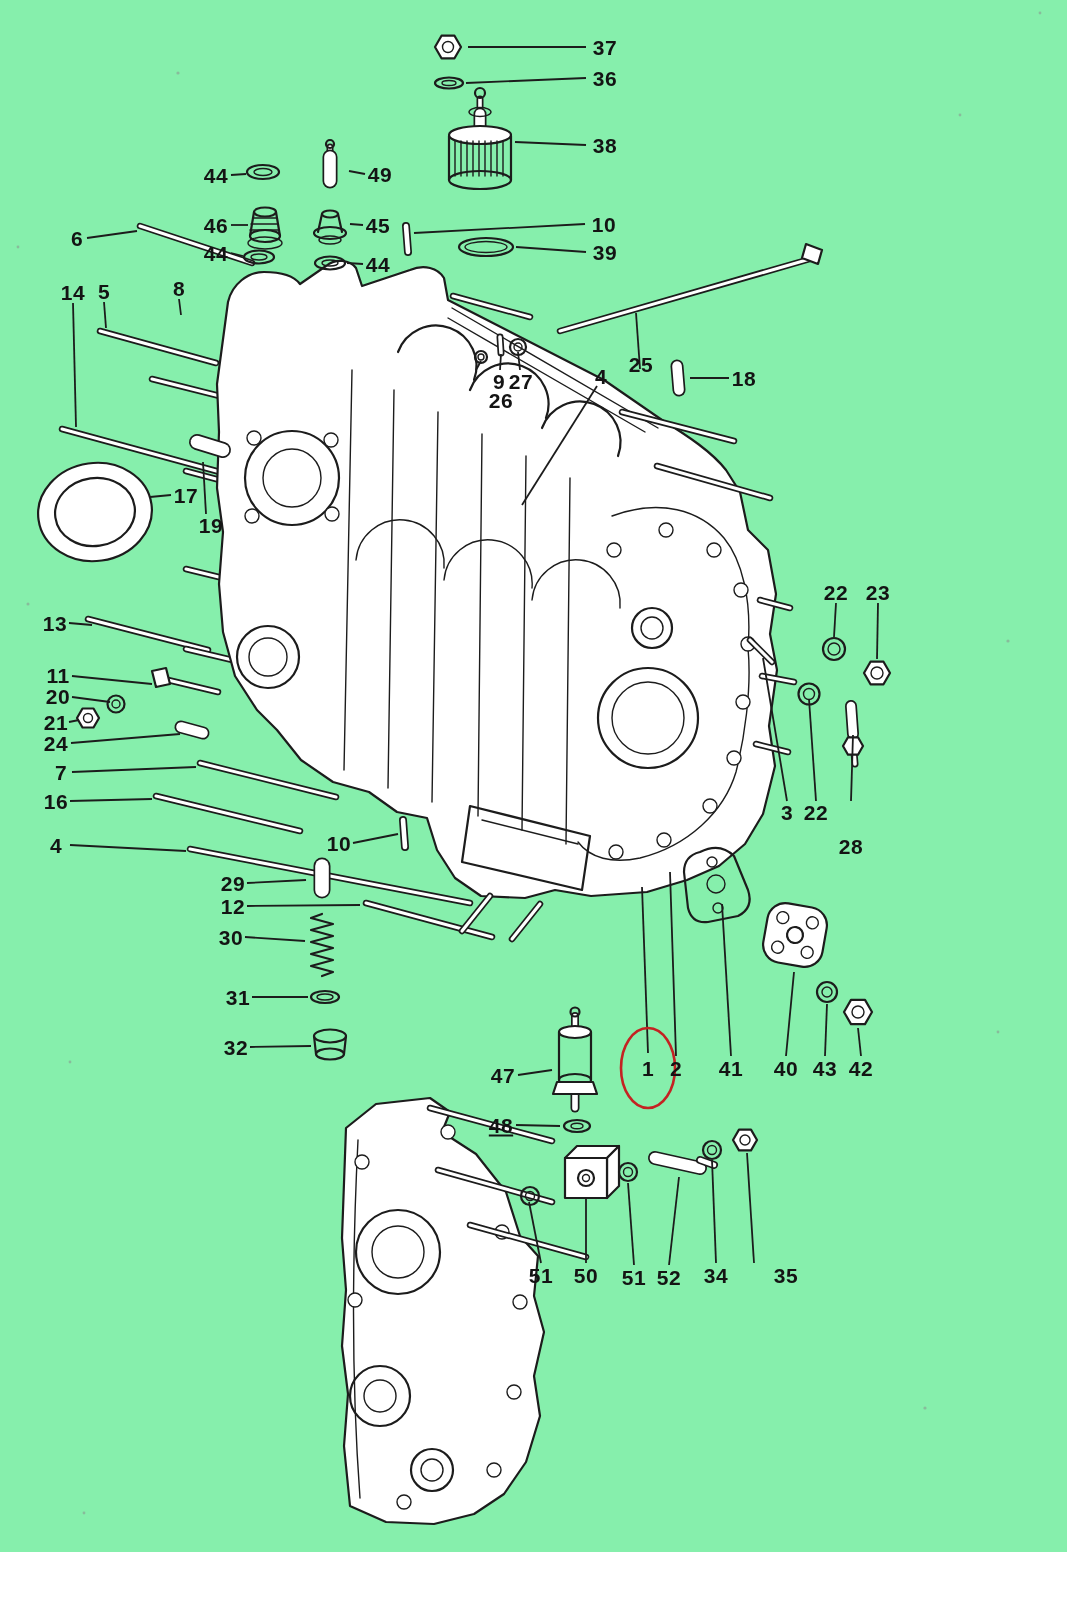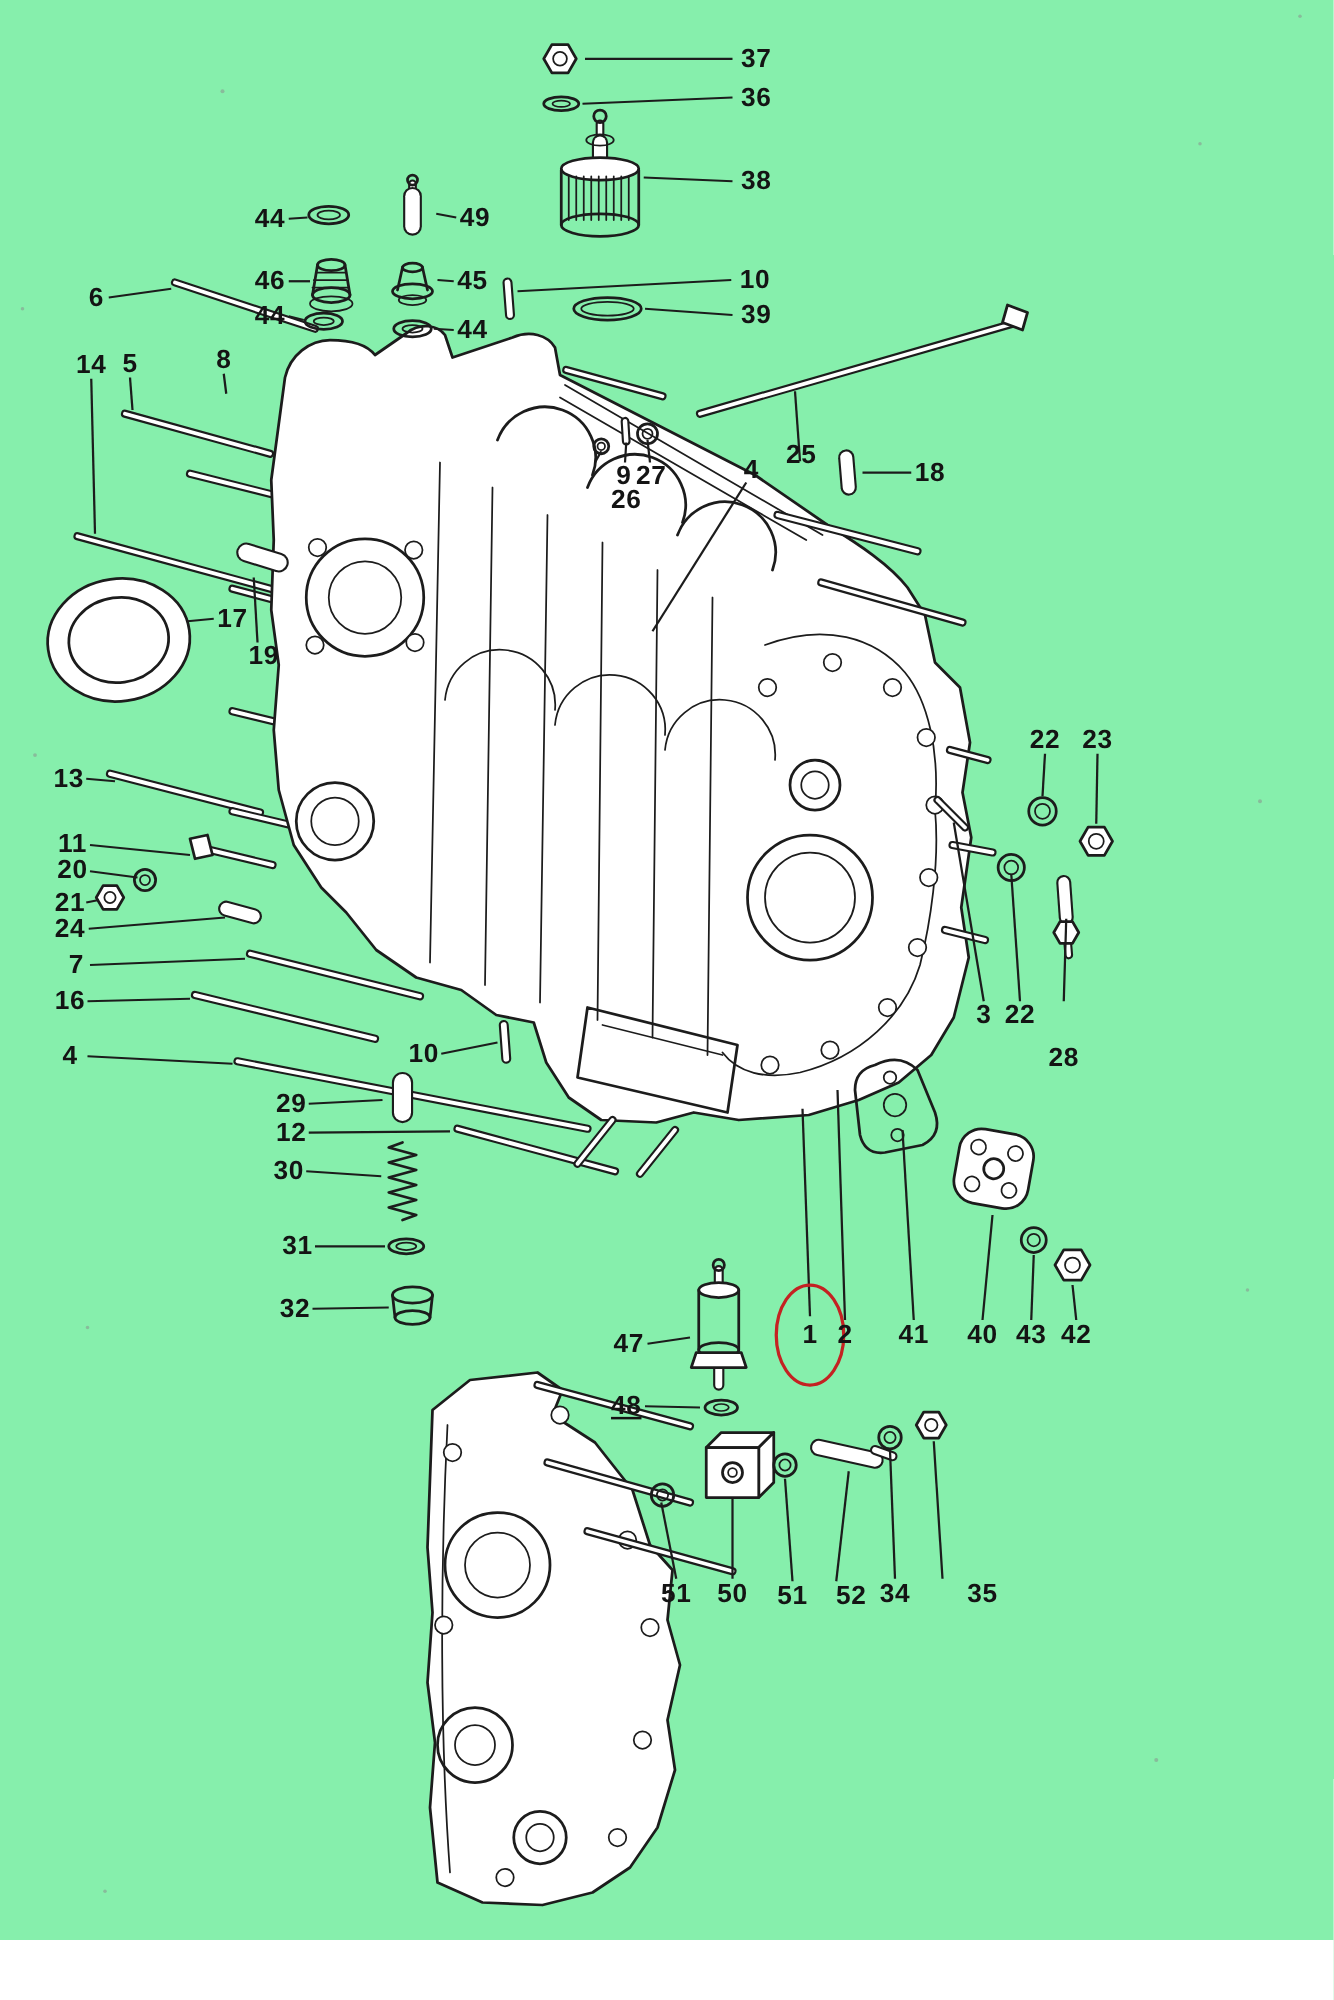--- a/index.html
+++ b/index.html
@@ -421,17 +421,17 @@
       <div class="label" style="left: 648px; top: 1068px;">1</div>
       <div class="label" style="left: 676px; top: 1068px;">2</div>
       <div class="label" style="left: 731px; top: 1068px;">41</div>
       <div class="label" style="left: 786px; top: 1068px;">40</div>
       <div class="label" style="left: 825px; top: 1068px;">43</div>
       <div class="label" style="left: 861px; top: 1068px;">42</div>
       <div class="label" style="left: 501px; top: 1125px; text-decoration: underline;">48</div>
       <div class="label" style="left: 541px; top: 1275px;">51</div>
       <div class="label" style="left: 586px; top: 1275px;">50</div>
       <div class="label" style="left: 634px; top: 1277px;">51</div>
-      <div class="label" style="left: 669px; top: 1277px; margin-left: 12px;">52</div>
+      <div class="label" style="left: 669px; top: 1277px;">52</div>
       <div class="label" style="left: 716px; top: 1275px;">34</div>
       <div class="label" style="left: 754px; top: 1275px; margin-left: 32px;">35</div>
     </div>
 </div>
 
 </body></html>

